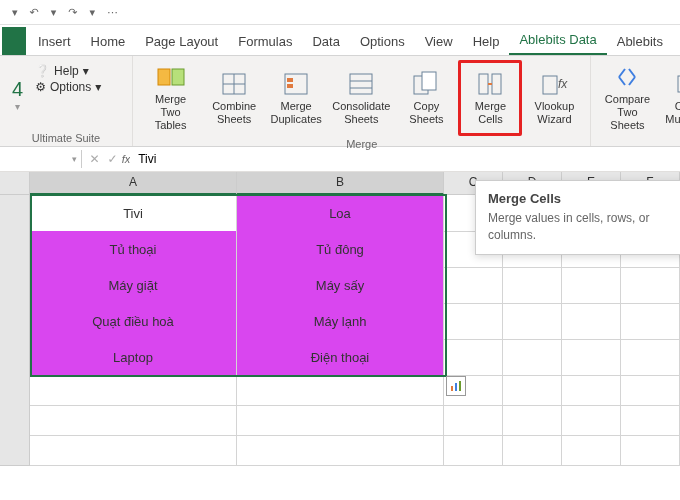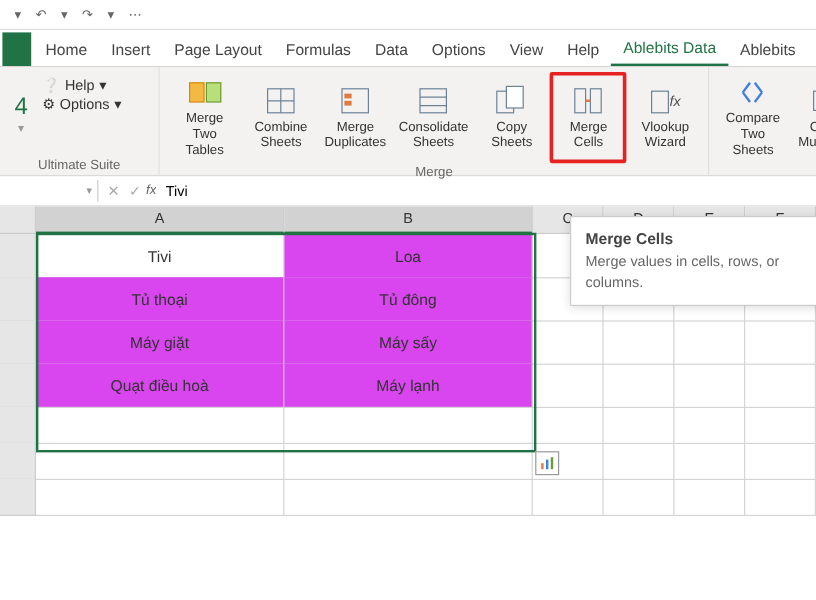--- a/index.html
+++ b/index.html
@@ -44,22 +44,22 @@
   <span class="qbtn">▾</span>
   <span class="qbtn">↶</span>
   <span class="qbtn">▾</span>
   <span class="qbtn">↷</span>
   <span class="qbtn">▾</span>
   <span class="qbtn">⋯</span>
 </div>
 
 <div class="tabs">
   <div class="filetab"></div>
+  <div class="tab">Insert</div>
   <div class="tab">Home</div>
-  <div class="tab">Insert</div>
   <div class="tab">Page Layout</div>
   <div class="tab">Formulas</div>
   <div class="tab">Data</div>
   <div class="tab">Options</div>
   <div class="tab">View</div>
   <div class="tab">Help</div>
   <div class="tab active">Ablebits Data</div>
   <div class="tab">Ablebits</div>
 </div>
 
@@ -223,20 +223,29 @@
       </div>
       <div style="display: grid; grid-template-columns: 30px 207px 207px repeat(4, 59px); height: 36px;">
         <div class="rowhdr" style="height: 100%;"></div>
         <div class="cell selrange" style="height: 100%;">Quạt điều hoà</div>
         <div class="cell selrange" style="height: 100%;">Máy lạnh</div>
         <div class="cell" style="height: 100%;"></div>
         <div class="cell" style="height: 100%;"></div>
         <div class="cell" style="height: 100%;"></div>
         <div class="cell" style="height: 100%;"></div>
       </div>
+      <div style="display: grid; grid-template-columns: 30px 207px 207px repeat(4, 59px); height: 36px;">
+        <div class="rowhdr" style="height: 100%;"></div>
+        <div class="cell selrange" style="height: 100%;">Laptop</div>
+        <div class="cell selrange" style="height: 100%;">Điện thoại</div>
+        <div class="cell" style="height: 100%;"></div>
+        <div class="cell" style="height: 100%;"></div>
+        <div class="cell" style="height: 100%;"></div>
+        <div class="cell" style="height: 100%;"></div>
+      </div>
       <div style="display: grid; grid-template-columns: 30px 207px 207px repeat(4, 59px); height: 30px;">
         <div class="rowhdr" style="height: 100%;"></div>
         <div class="cell" style="height: 100%;"></div>
         <div class="cell" style="height: 100%;"></div>
         <div class="cell" style="height: 100%;"></div>
         <div class="cell" style="height: 100%;"></div>
         <div class="cell" style="height: 100%;"></div>
         <div class="cell" style="height: 100%;"></div>
       </div>
       <div style="display: grid; grid-template-columns: 30px 207px 207px repeat(4, 59px); height: 30px;">

